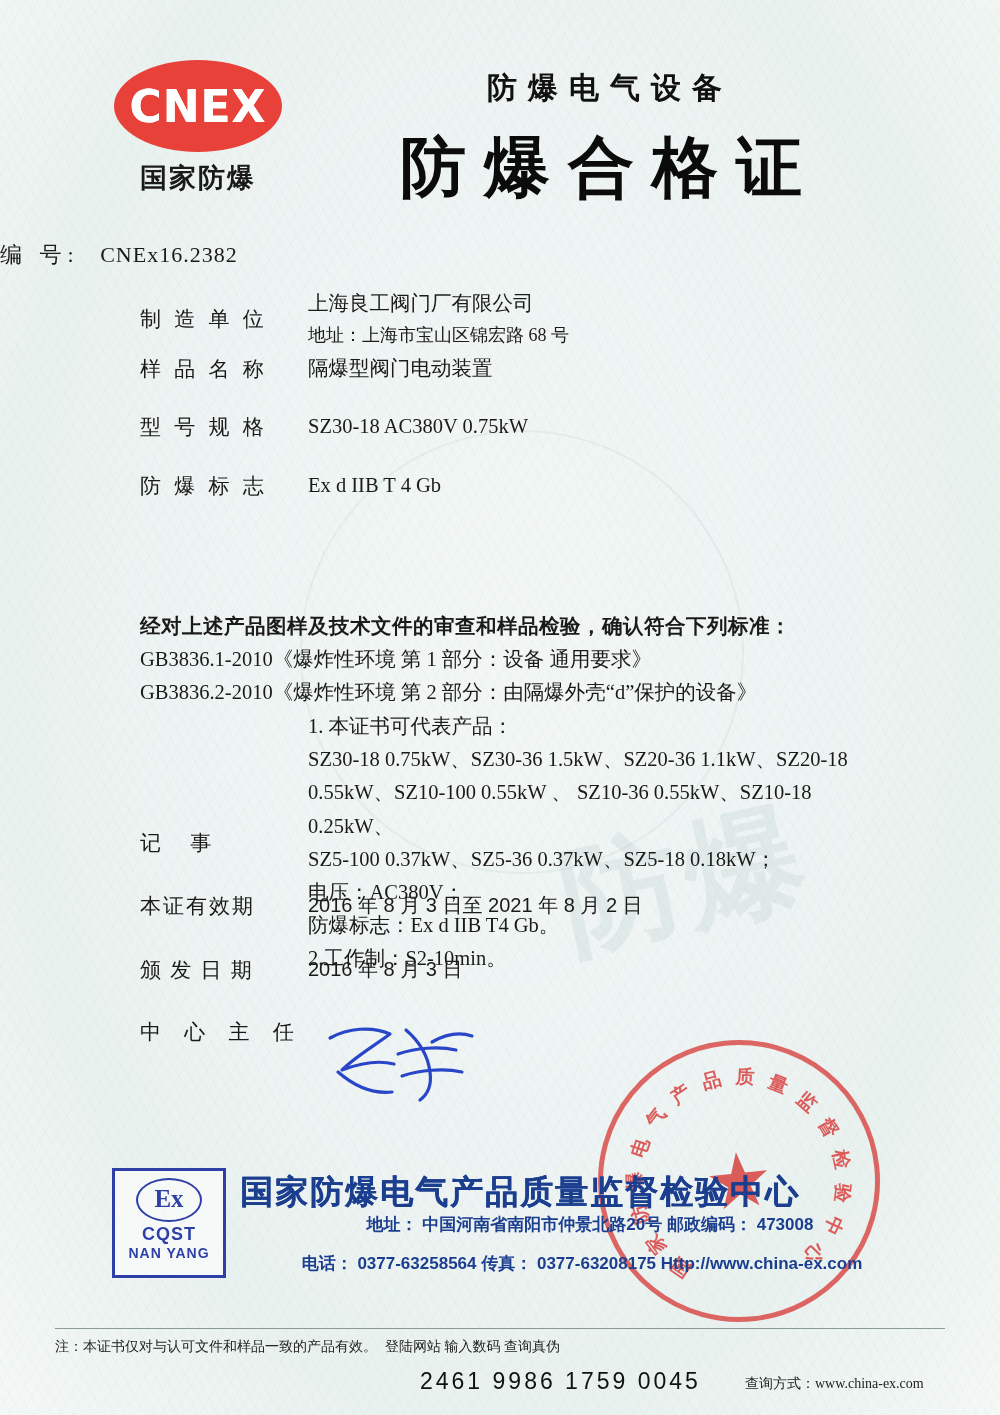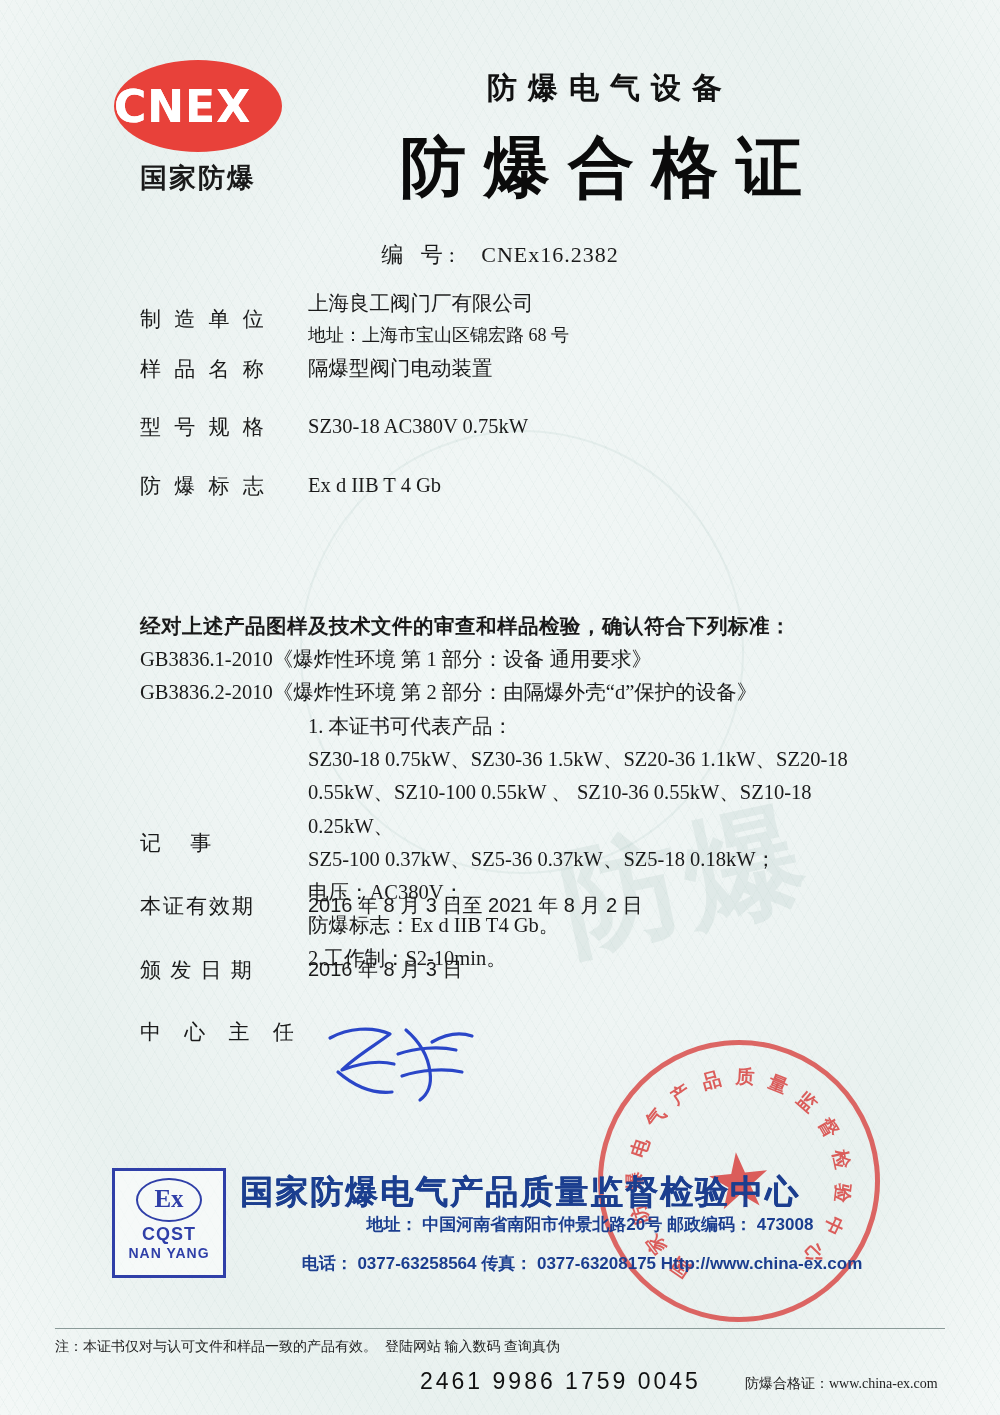--- a/index.html
+++ b/index.html
@@ -68,20 +68,21 @@
     width: 180px;
     text-align: center;
   }
   .logo-oval {
     width: 168px;
     height: 92px;
     border-radius: 50%;
     background: #e8413a;
     display: flex;
     align-items: center;
+    justify-content: center;
     margin: 0 auto;
     box-shadow: inset 0 0 0 0 #fff;
   }
   .logo-oval span {
     font-family: "DejaVu Sans", sans-serif;
     font-weight: bold;
     font-size: 44px;
     letter-spacing: 1px;
     color: #ffffff;
     -webkit-text-stroke: 0;
@@ -117,21 +118,20 @@
     color: #0b0b0b;
     font-family: Liberation Sans, sans-serif;
   }
 
   
   .cert-no {
     position: absolute;
     left: 0;
     top: 240px;
     width: 1000px;
-    text-align: center;
     font-size: 22px;
     letter-spacing: 1px;
   }
   .cert-no .lbl {
     letter-spacing: 6px;
     margin-right: 14px;
   }
   .cert-no .val {
     font-family: "Liberation Serif", serif;
   }
@@ -511,14 +511,14 @@
     <div class="org-addr">地址： 中国河南省南阳市仲景北路20号   邮政编码： 473008</div>
     <div class="org-contact">电话： 0377-63258564   传真： 0377-63208175   Http://www.china-ex.com</div>
   </div>
 
   <div class="divider"></div>
   <div class="bottom-note">
     <span class="left">注：本证书仅对与认可文件和样品一致的产品有效。</span>
     <span class="mid">登陆网站  输入数码  查询真伪</span>
   </div>
   <div class="serial">2461  9986  1759  0045</div>
-  <div class="query">防爆合格证：www.china-ex.com</div>
+  <div class="query">查询方式：www.china-ex.com</div>
 </div>
 
 </body></html>

